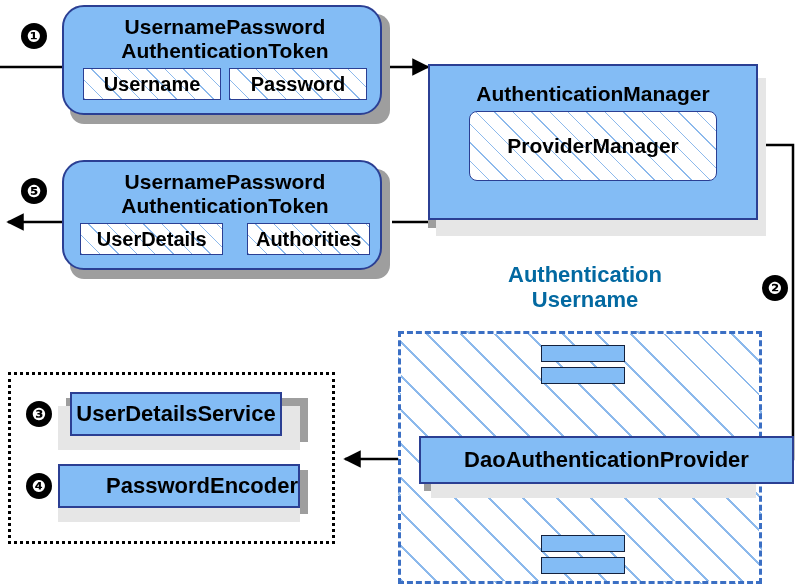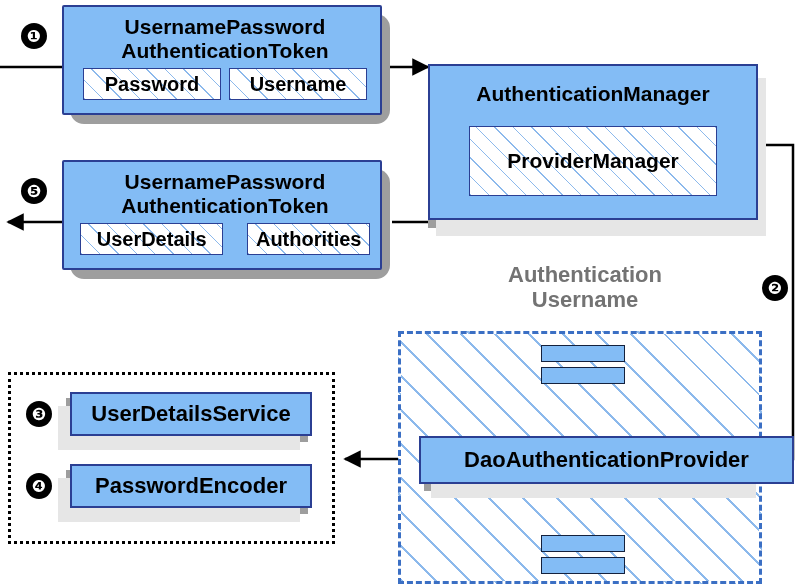--- a/index.html
+++ b/index.html
@@ -32,21 +32,21 @@
     border: 2px solid #2b3f93;
     box-sizing: border-box;
     display: flex;
     align-items: center;
     justify-content: center;
     text-align: center;
     color: #000000;
     font-weight: bold;
   }
   .rounded {
-    border-radius: 2px;
+    border-radius: 22px;
     padding-left: 6px;
   }
   .rounded-shadow {
     border-radius: 14px;
   }
   .hatch-white {
     position: absolute;
     background-color: #ffffff;
     background-image: repeating-linear-gradient(
         45deg,
@@ -86,21 +86,21 @@
     color: #ffffff;
     font-weight: bold;
     font-size: 17px;
     line-height: 26px;
     text-align: center;
     font-family: "DejaVu Sans", sans-serif;
   }
   .plain-label {
     position: absolute;
     font-weight: bold;
-    color: #737373;
+    color: #0369a1;
     text-align: center;
     line-height: 1.15;
   }
   .bar {
     position: absolute;
     background: #83bcf5;
     border: 1.5px solid #14213d;
     box-sizing: border-box;
   }
   svg.overlay {
@@ -143,34 +143,34 @@
   </svg>
 
   <div class="shadow-layer rounded-shadow" style="left:70px; top:14px; width:320px; height:110px;"></div>
   <div class="blue-box rounded" style="left:62px; top:5px; width:320px; height:110px; display:block;">
     <div class="t2" style="margin-top:8px; line-height:1.12;">
       <div>UsernamePassword</div>
       <div>AuthenticationToken</div>
     </div>
     <div style="display:flex; gap:8px; padding:6px 10px 0 10px; justify-content:center;">
       <div class="hatch-white" style="position:relative; width:138px; height:32px; font-size:20px;">
+        <span>Username</span>
+      </div>
+      <div class="hatch-white" style="position:relative; width:138px; height:32px; font-size:20px;">
         <span>Password</span>
-      </div>
-      <div class="hatch-white" style="position:relative; width:138px; height:32px; font-size:20px;">
-        <span>Username</span>
       </div>
     </div>
   </div>
   <div class="badge" style="left:21px; top:23px;">❶</div>
 
   <div class="shadow-layer" style="left:428px; top:70px; width:330px; height:158px;"></div>
   <div class="shadow-layer2" style="left:436px; top:78px; width:330px; height:158px;"></div>
   <div class="blue-box" style="left:428px; top:64px; width:330px; height:156px; display:block;">
     <div class="t2" style="margin-top:16px;">AuthenticationManager</div>
-    <div class="hatch-white" style="position:relative; margin:20px auto 0 auto; width:248px; height:70px; font-size:21px;">
+    <div class="hatch-white" style="position:relative; margin:5px auto 0 auto; width:248px; height:70px; font-size:21px;border-radius:8px;">
       <span>ProviderManager</span>
     </div>
   </div>
 
   <div class="shadow-layer rounded-shadow" style="left:70px; top:169px; width:320px; height:110px;"></div>
   <div class="blue-box rounded" style="left:62px; top:160px; width:320px; height:110px; display:block;">
     <div class="t2" style="margin-top:8px; line-height:1.12;">
       <div>UsernamePassword</div>
       <div>AuthenticationToken</div>
     </div>
@@ -202,25 +202,25 @@
     <span>DaoAuthenticationProvider</span>
   </div>
 
   <div class="bar" style="left:541px; top:535px; width:84px; height:17px;"></div>
   <div class="bar" style="left:541px; top:557px; width:84px; height:17px;"></div>
 
   <div class="dotted-region" style="left:8px; top:372px; width:327px; height:172px;"></div>
 
   <div class="shadow-layer" style="left:66px; top:398px; width:242px; height:44px;"></div>
   <div class="shadow-layer2" style="left:58px; top:406px; width:242px; height:44px;"></div>
-  <div class="blue-box" style="left:70px; top:392px; width:242px; height:44px; font-size:22px;">
+  <div class="blue-box" style="left:70px; top:392px; width:212px; height:44px; font-size:22px;">
     <span>UserDetailsService</span>
   </div>
   <div class="badge" style="left:26px; top:401px;">❸</div>
 
   <div class="shadow-layer" style="left:66px; top:470px; width:242px; height:44px;"></div>
   <div class="shadow-layer2" style="left:58px; top:478px; width:242px; height:44px;"></div>
-  <div class="blue-box" style="left:70px; top:464px; width:242px; height:44px; font-size:22px;">
+  <div class="blue-box" style="left:58px; top:464px; width:242px; height:44px; font-size:22px;justify-content:flex-end;">
     <span>PasswordEncoder</span>
   </div>
   <div class="badge" style="left:26px; top:473px;">❹</div>
 
 </div>
 
 </body></html>

